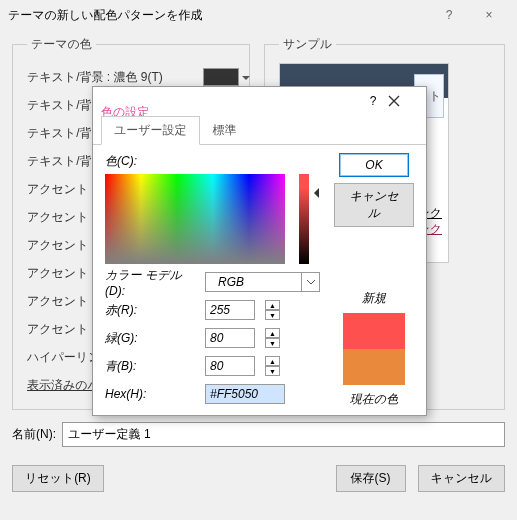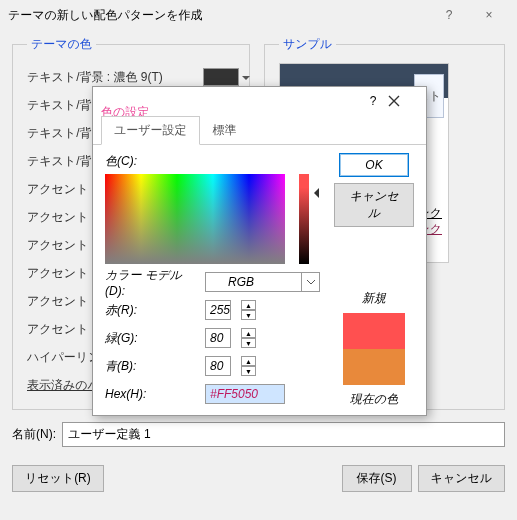--- a/index.html
+++ b/index.html
@@ -3,38 +3,38 @@
 <meta charset="utf-8">
 <style>
 * { box-sizing: border-box; font-family: "Yu Gothic UI", "Meiryo UI", sans-serif; font-size: 12px; }
 body { margin: 0; background: #f0f0f0; width: 517px; height: 520px; overflow: hidden; }
 .window { background: #f0f0f0; }
 .titlebar { display: flex; align-items: center; height: 30px; padding: 0 8px; }
 .titlebar .title { flex: 1; color: #000000; }
 .titlebar .ctrl { width: 40px; height: 30px; display: flex; align-items: center; justify-content: center; color: #666; }
 .body { padding: 6px 12px 10px 12px; }
 fieldset { border: 1px solid #ccc; padding: 10px 10px 10px 14px; margin: 0; }
-legend { padding: 0 4px; color: #1d4ed8; }
+legend { padding: 0 4px; color: #404040; }
 .cols { display: flex; gap: 14px; }
 .left { width: 238px; }
 .right { flex: 1; }
 .row { display: flex; align-items: center; height: 28px; }
 .row .lbl { flex: 1; white-space: nowrap; overflow: hidden; color: #333; }
 .swatch { width: 36px; height: 18px; border: 1px solid #999; position: relative; background:#333; }
 .swatch::after { content:""; position:absolute; right:-12px; top:7px; border:4px solid transparent; border-top-color:#555; }
 .underline { text-decoration: underline; }
 .sample-box { width:170px; height:200px; background:#fff; border:1px solid #ccc; position:relative; overflow:hidden; }
 .sample-head { background:#3a4a5f; height:34px; }
 .sample-tab { position:absolute; right:4px; top:10px; width:30px; height:44px; border:1px solid #b8c4d8; background:#f4f8ff; display:flex; align-items:center; justify-content:center; color:#555; }
 .sample-chart { position:absolute; left:4px; bottom:72px; width:42px; height:28px; }
 .sample-chart .bar { position:absolute; bottom:0; width:10px; }
 .link { text-decoration: underline; }
 .bottom-row { display:flex; align-items:center; margin-top:12px; gap:6px; }
 .name-input { flex:1; border:1px solid #999; background:#fff; padding:3px 5px; }
-.btnbar { display:flex; gap:6px; padding:8px 12px; }
+.btnbar { display:flex; gap:12px; padding:8px 12px; }
 .btn { border:1px solid #adadad; background:#e1e1e1; padding:4px 12px; min-width:70px; text-align:center; }
 
 .dialog { position:absolute; left:92px; top:86px; width:335px; height:330px; background:#fff; border:1px solid #999; box-shadow:3px 3px 10px rgba(0,0,0,0.3); }
 .d-title { display:flex; align-items:center; height:28px; padding:0 8px; }
 .d-title .t { flex:1; color:#ec4899;margin-top:22px; }
 .tabs { display:flex; border-bottom:1px solid #ccc; padding-left:8px; }
 .tab { padding:5px 12px; border:1px solid transparent; color:#555; position:relative; top:1px; }
 .tab.active { border:1px solid #ccc; border-bottom:1px solid #fff; background:#fff; }
 .d-body { padding:8px 12px; display:flex; gap:14px;font-style:italic; }
 .d-left { flex:1; }
@@ -42,26 +42,26 @@
 .okbtn { border:1px solid #0078d7; padding:4px 10px; min-width:70px; text-align:center; box-shadow: inset 0 0 0 1px #98c7ec; }
 .cancelbtn { border:1px solid #adadad; padding:4px 10px; min-width:70px; text-align:center; background:#e1e1e1; }
 .gradient { width:180px; height:90px; position:relative; margin:4px 0; background:
   linear-gradient(to bottom, rgba(128,128,128,0) 0%, #808080 100%),
   linear-gradient(to right, #ff0000, #ffff00, #00ff00, #00ffff, #0000ff, #ff00ff); }
 .strip { position:absolute; right:-24px; top:0; width:10px; height:90px; background:linear-gradient(to bottom,#ff5050 0%, #ff5050 15%, #000 100%); }
 .marker { position:absolute; right:-34px; top:14px; border:5px solid transparent; border-right-color:#333; }
 .crow { display:flex; align-items:center; height:28px; gap:10px; }
 .clbl { width:90px; }
 .cselect { flex:1; display:flex; }
-.cselect .box { flex:1; border:1px solid #999; padding:2px 22px; }
+.cselect .box { flex:1; border:1px solid #999; padding:2px 12px; }
 .cselect .dd { width:18px; border:1px solid #999; border-left:none; display:flex; align-items:center; justify-content:center; }
-.spin { width:26px; border:1px solid #999; padding:2px 4px; }
+.spin { width:50px; border:1px solid #999; padding:2px 4px; }
 .spinbtns { width:15px; display:flex; flex-direction:column; }
 .spinbtns div { border:1px solid #999; height:10px; font-size:7px; display:flex; align-items:center; justify-content:center; }
-.hex { width:80px; border:1px solid #999; padding:2px 4px; background:#cfe5ff; color:#be185d; }
+.hex { width:80px; border:1px solid #999; padding:2px 4px; background:#cfe5ff; color:#000000; }
 .preview { width:62px; display:flex; flex-direction:column; }
 .preview .new { height:36px; background:#ff5050; }
 .preview .old { height:36px; background:#e8893b; }
 svg { display:block; }
 </style>
 </head>
 <body>
 
 <div class="window">
   <div class="titlebar">

